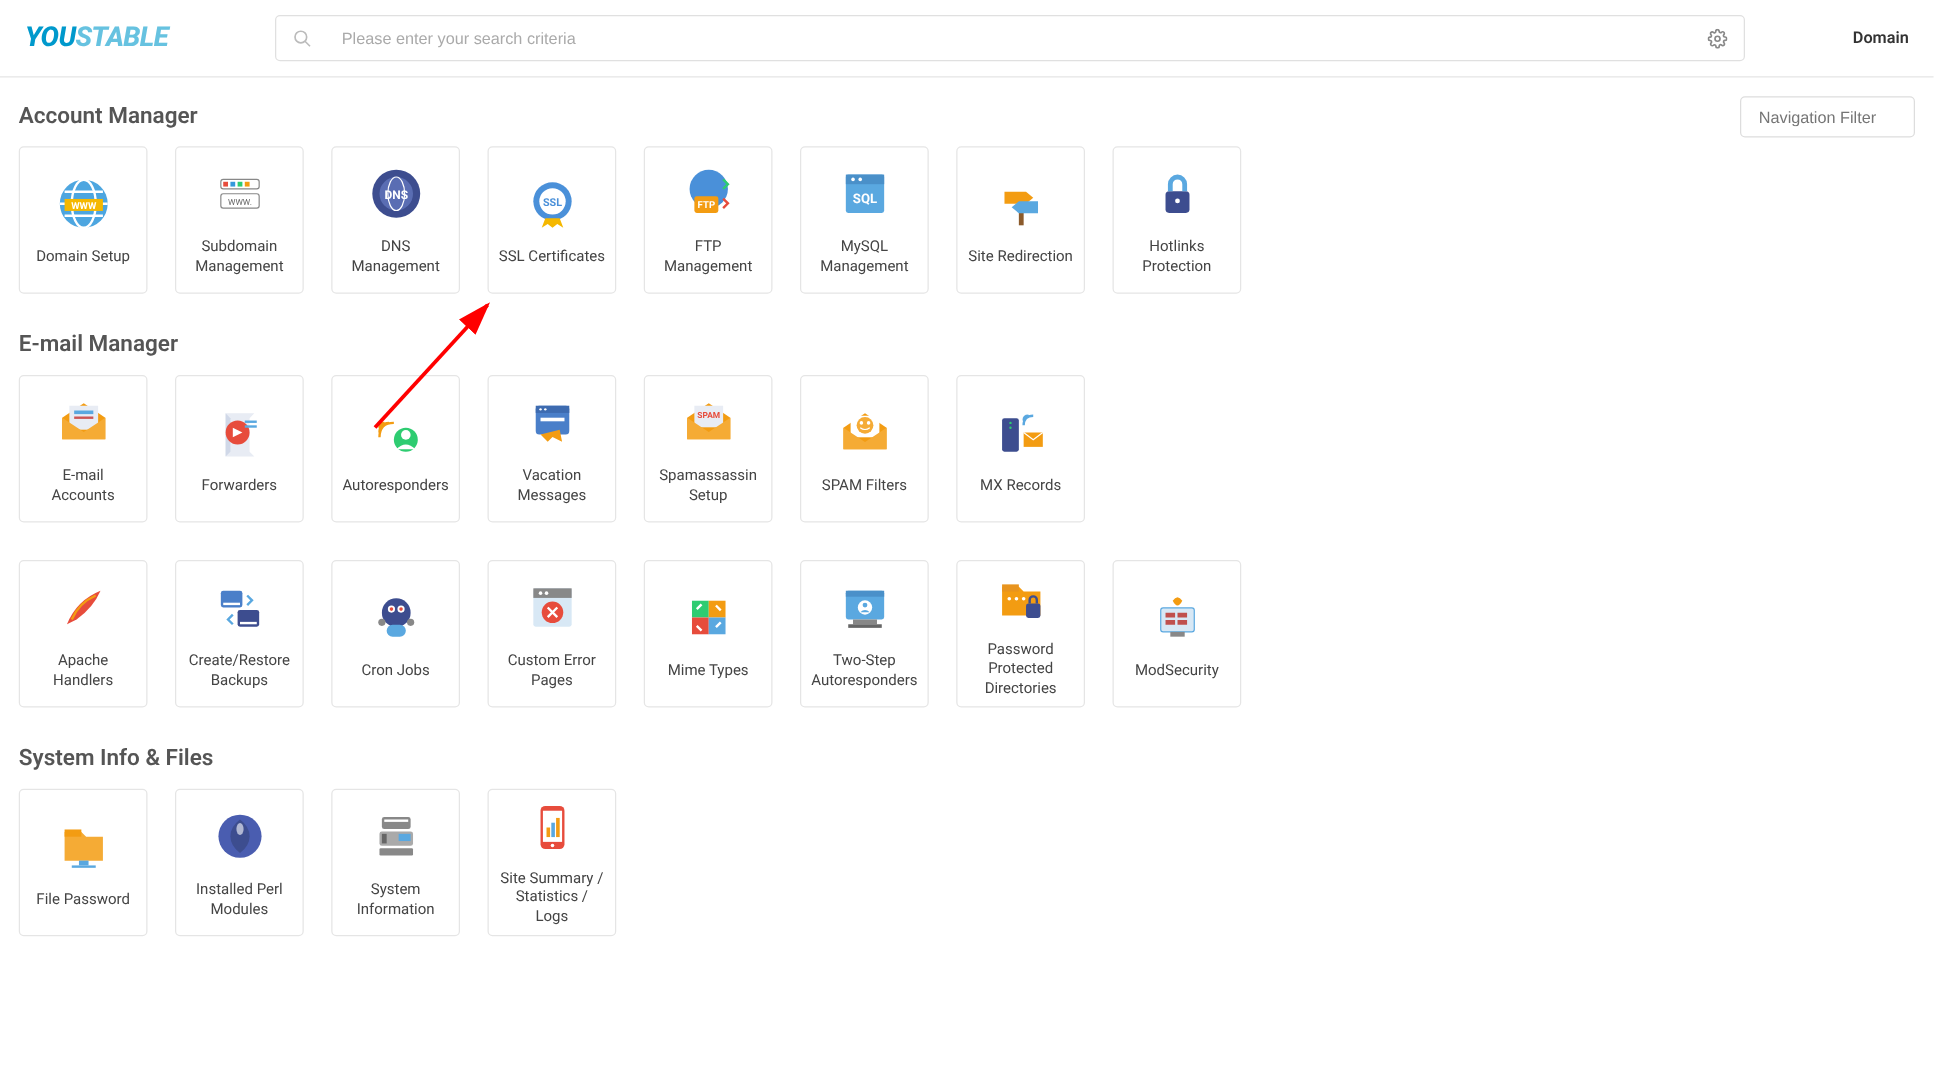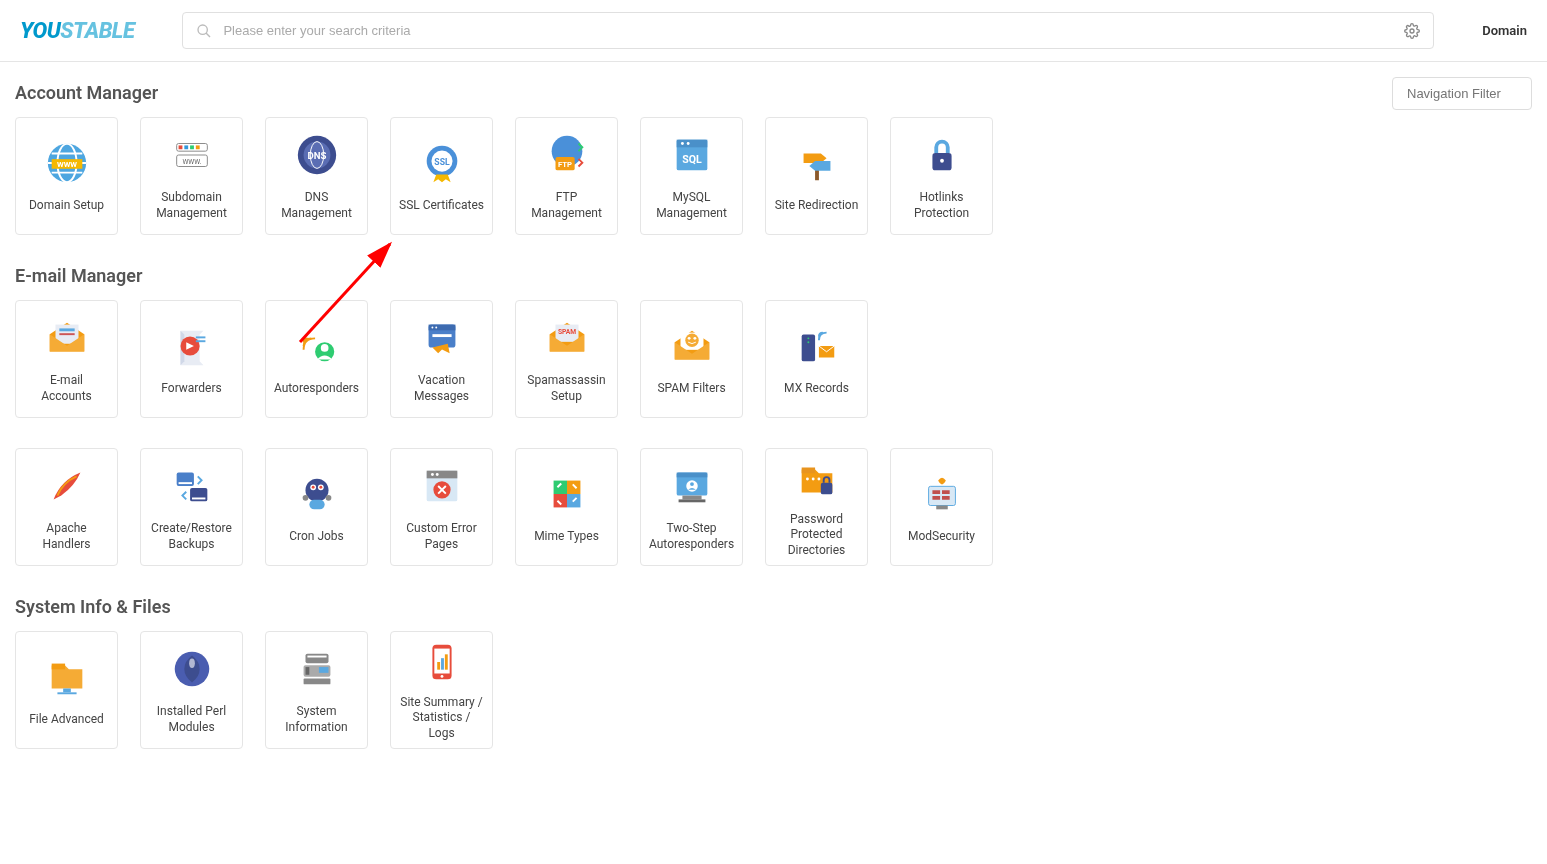--- a/index.html
+++ b/index.html
@@ -1,24 +1,24 @@
 <!DOCTYPE html>
 <html><head>
 <meta charset="utf-8">
 <style>
 * { margin: 0; padding: 0; box-sizing: border-box; }
 body { font-family: -apple-system, BlinkMacSystemFont, "Segoe UI", Roboto, Arial, sans-serif; background: #fff; color: #333; font-size: 13px; }
 
-.topbar { display: flex; align-items: center; padding: 12px 20px; border-bottom: 1px solid #e5e5e5; gap: 48px; }
+.topbar { display: flex; align-items: center; padding: 12px 20px; border-bottom: 1px solid #e5e5e5; gap: 86px; }
 .logo { font-weight: 800; font-size: 22px; letter-spacing: -0.5px; font-style: italic; }
 .logo .you { color: #0099cc; }
 .logo .stable { color: #66c2e0; }
 .search-wrap { flex: 1; position: relative; display: flex; align-items: center; }
 .search-icon { position: absolute; left: 14px; color: #bbb; }
-.search-input { width: 100%; padding: 10px 40px 10px 40px; border: 1px solid #e0e0e0; border-radius: 4px; font-size: 13px; }
+.search-input { width: 100%; padding: 10px 40px 10px 52px; border: 1px solid #e0e0e0; border-radius: 4px; font-size: 13px; }
 .search-input::placeholder { color: #aaa; }
 .gear-icon { position: absolute; right: 14px; color: #888; cursor: pointer; }
 .domain-link { font-weight: 600; color: #333; font-size: 13px; text-align: right; }
 
 .content { padding: 20px 15px 40px 15px; position: relative; }
 
 .nav-filter-wrap { position: absolute; right: 15px; top: 15px; }
 .nav-filter { padding: 8px 14px; border: 1px solid #ddd; border-radius: 4px; font-size: 13px; width: 140px; }
 
 .section { margin-bottom: 30px; }
@@ -393,21 +393,21 @@
 
       <div class="tile">
         <div class="icon-wrap">
           <svg width="46" height="46" viewBox="0 0 48 48">
               <path d="M8 12h14l4 4h14v20H8z" fill="#f5ab35"></path>
               <rect x="8" y="10" width="14" height="6" fill="#f39c12"></rect>
               <rect x="20" y="36" width="8" height="4" fill="#5aa8e0"></rect>
               <rect x="14" y="40" width="20" height="2" fill="#5aa8e0"></rect>
             </svg>
         </div>
-        <div class="label">File Advanced</div>
+        <div class="label">File Password</div>
       </div>
 
       <div class="tile">
         <div class="icon-wrap">
           <svg width="46" height="46" viewBox="0 0 48 48">
               <circle cx="24" cy="24" r="18" fill="#4a5db0"></circle>
               <path d="M24 10q-8 6-8 14t8 14q8-6 8-14t-8-14" fill="#3d4d8f"></path>
               <ellipse cx="24" cy="18" rx="3" ry="5" fill="#fff" opacity="0.6"></ellipse>
             </svg>
         </div>

